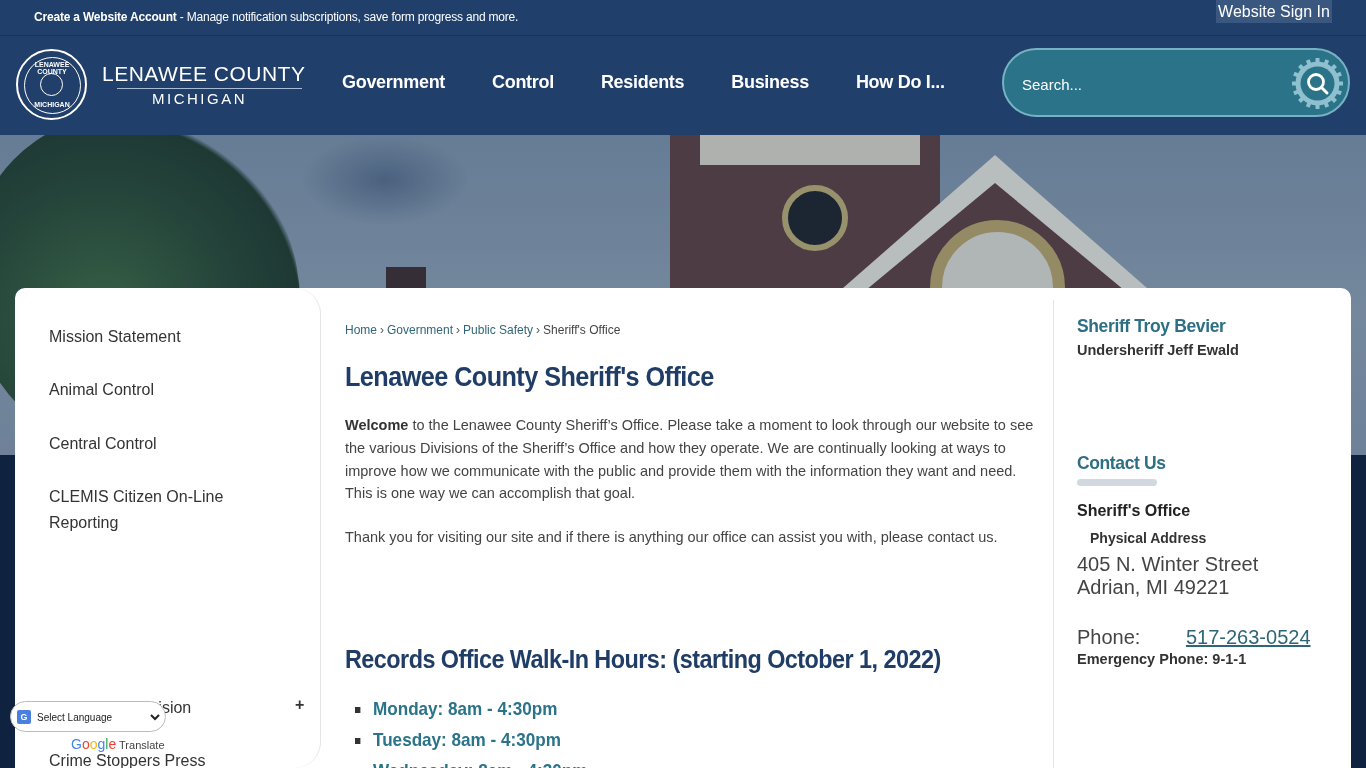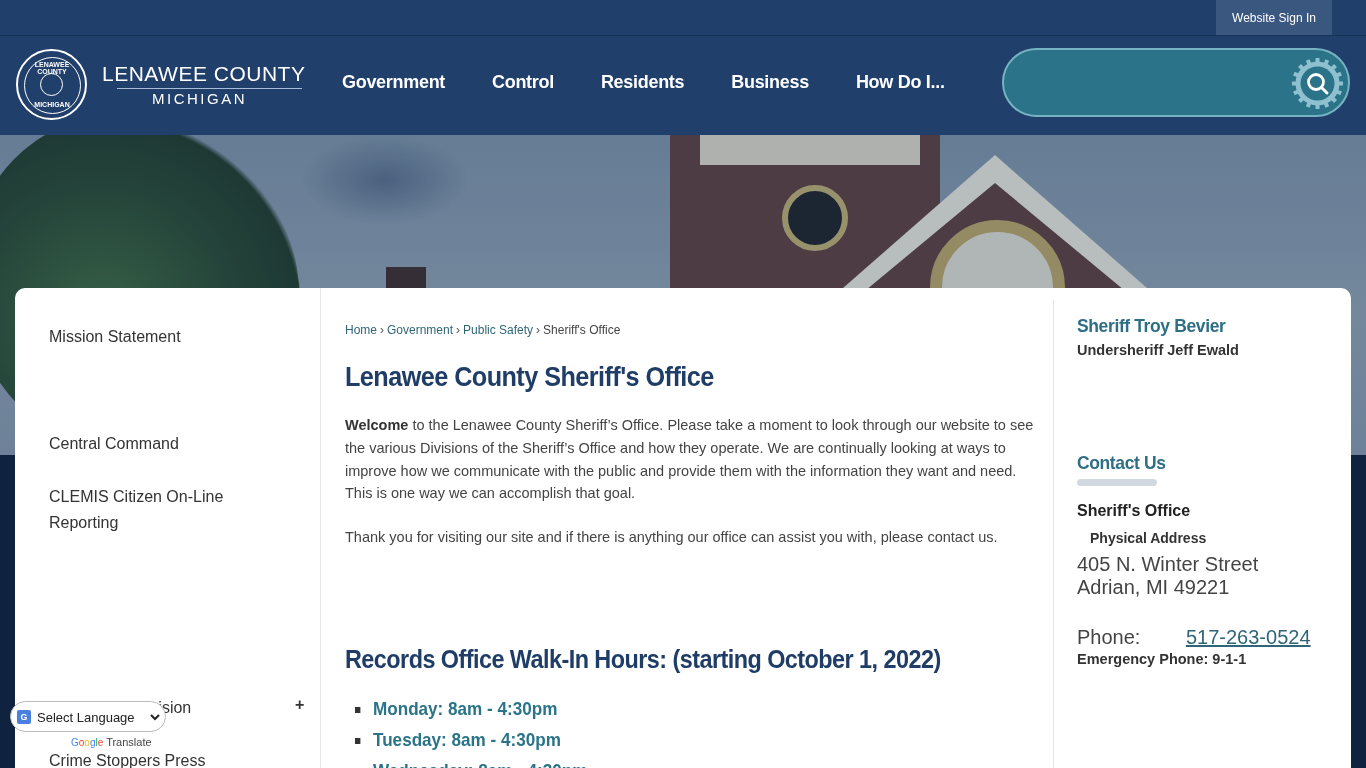--- a/index.html
+++ b/index.html
@@ -3,21 +3,21 @@
   <meta charset="utf-8">
   <style>
     * { box-sizing: border-box; margin: 0; padding: 0; }
     html, body { width: 1366px; height: 768px; overflow: hidden; }
     body { font-family: "Liberation Sans", sans-serif; background: #0f2340; position: relative; }
 
     
     .topbar { position: absolute; left: 0; top: 0; width: 1366px; height: 36px; background: #203f6a; border-bottom: 1px solid #1a3458; }
     .topbar .account { position: absolute; left: 34px; top: 10px; font-size: 12px; color: #ffffff; letter-spacing: -0.2px; }
     .topbar .account b { font-weight: bold; }
-    .topbar .signin { position: absolute; left: 1216px; top: 0; width: 116px; height: 35px; background: #3a587f; color: #fff; font-size: 12px; display: flex; align-items: center; justify-content: center; }
+    .topbar .signin { position: absolute; left: 1216px; top: 0; width: 116px; height: 23px; background: #3a587f; color: #fff; font-size: 16px; display: flex; align-items: center; justify-content: center; }
 
     
     .header { position: absolute; left: 0; top: 36px; width: 1366px; height: 99px; background: #213f6b; }
     .logo { position: absolute; left: 16px; top: 11px; width: 290px; height: 74px; }
     .seal { position: absolute; left: 0; top: 2px; width: 71px; height: 71px; border: 2px solid #fff; border-radius: 50%; }
     .seal::before { content: ""; position: absolute; left: 6px; top: 6px; width: 55px; height: 55px; border: 1px solid #fff; border-radius: 50%; }
     .seal .inner { position: absolute; left: 22px; top: 22px; width: 23px; height: 23px; border: 1.5px solid #fff; border-radius: 50%; }
     .seal .txt-top { position: absolute; left: 9px; top: 10px; width: 50px; font-size: 7px; color: #fff; text-align: center; font-weight: bold; }
     .seal .txt-bot { position: absolute; left: 9px; top: 50px; width: 50px; font-size: 7px; color: #fff; text-align: center; font-weight: bold; }
     .logo .name { position: absolute; left: 86px; top: 15px; font-size: 21px; color: #fff; letter-spacing: 0.5px; white-space: nowrap; }
@@ -45,21 +45,21 @@
     .gable-inner { position: absolute; left: 860px; top: 48px; width: 0; height: 0; border-left: 135px solid transparent; border-right: 135px solid transparent; border-bottom: 112px solid #5a3b3a; }
     .arch { position: absolute; left: 930px; top: 85px; width: 135px; height: 135px; border-radius: 50%; border: 12px solid #b59f63; background: #d9d6cc; }
     .chimney { position: absolute; left: 386px; top: 132px; width: 40px; height: 30px; background: #3b2a28; }
     .banner-overlay { position: absolute; left: 0; top: 0; width: 100%; height: 100%; background: rgba(33,63,107,0.22); }
 
     .lower-bg { position: absolute; left: 0; top: 455px; width: 1366px; height: 313px; background: #0f2340; }
 
     
     .card { position: absolute; left: 15px; top: 288px; width: 1336px; height: 500px; background: #fff; border-radius: 10px 10px 0 0; }
 
-    .sidebar { position: absolute; left: 0; top: 0; width: 306px; height: 480px; border-right: 1px solid #e4e4e4; }
+    .sidebar { position: absolute; left: 0; top: 0; width: 306px; height: 480px; border-right: 1px solid #e4e4e4; border-radius: 26px; }
     .side-item { position: absolute; left: 34px; font-size: 16px; color: #333; line-height: 25.5px; width: 240px; }
     .side-plus { position: absolute; left: 280px; top: 408px; font-size: 16px; font-weight: bold; color: #333; }
 
     .content { position: absolute; left: 330px; top: 0; width: 690px; }
     .breadcrumb { position: absolute; left: 0; top: 24px; font-size: 12px; color: #444; white-space: nowrap; margin-top: 11px; }
     .breadcrumb a { color: #2e6678; text-decoration: none; }
     .breadcrumb .sep { color: #555; margin: 0 3px; }
     .page-title { position: absolute; left: 0; top: 73px; font-size: 28px; font-weight: bold; color: #1f3d66; letter-spacing: -0.6px; white-space: nowrap; transform: scaleX(0.9); transform-origin: left; }
     .para { position: absolute; left: 0; font-size: 14.5px; color: #444; line-height: 22.8px; width: 690px; }
     .para b { color: #333; }
@@ -75,29 +75,32 @@
     .r-underline { position: absolute; left: 23px; top: 179px; width: 80px; height: 7px; background: #d2d8df; border-radius: 4px; }
     .r-office { position: absolute; left: 23px; top: 202px; font-size: 16px; font-weight: bold; color: #222; white-space: nowrap; }
     .r-label { position: absolute; left: 36px; top: 230px; font-size: 14px; font-weight: bold; color: #333; }
     .r-line { position: absolute; left: 23px; font-size: 20px; color: #444; white-space: nowrap; }
     .r-line a { color: #2e6678; text-decoration: underline; margin-left: 40px; }
     .r-emerg { position: absolute; left: 23px; top: 351px; font-size: 14.5px; font-weight: bold; color: #333; white-space: nowrap; }
 
     
     .translate { position: absolute; left: 10px; top: 701px; width: 156px; height: 31px; background: #fff; border: 1px solid #bbb; border-radius: 16px; }
     .translate .g { position: absolute; left: 6px; top: 8px; width: 14px; height: 14px; background: #4a7fe0; border-radius: 2px; color: #fff; font-size: 9px; font-weight: bold; text-align: center; line-height: 14px; }
-    .translate select { position: absolute; left: 22px; top: 5px; width: 130px; height: 20px; border: none; background: transparent; font-size: 13px; color: #222; font-family: "Liberation Sans", sans-serif; }
+    .translate select { position: absolute; left: 22px; top: 5px; width: 130px; height: 20px; border: none; background: transparent; font-size: 10px; color: #222; font-family: "Liberation Sans", sans-serif; }
     .powered { position: absolute; left: 71px; top: 736px; font-size: 11px; color: #444; white-space: nowrap; }
-    .powered .gl { font-size: 10px; }
+    .powered .gl { font-size: 14px; }
     .powered .g1 { color: #4285f4; } .powered .g2 { color: #ea4335; } .powered .g3 { color: #fbbc05; } .powered .g4 { color: #34a853; }
   </style>
 </head>
 <body>
 
 <div class="topbar">
+  <div class="account">
+    <b>Create a Website Account</b><span> - Manage notification subscriptions, save form progress and more.</span>
+  </div>
   <div class="signin">Website Sign In</div>
 </div>
 
 <div class="header">
   <div class="logo">
     <div class="seal">
       <div class="txt-top">LENAWEE COUNTY</div>
       <div class="inner"></div>
       <div class="txt-bot">MICHIGAN</div>
     </div>
@@ -108,20 +111,21 @@
 
   <nav class="nav">
     <div class="item">Government</div>
     <div class="item">Control</div>
     <div class="item">Residents</div>
     <div class="item">Business</div>
     <div class="item">How Do I...</div>
   </nav>
 
   <div class="search">
+    <input type="text" placeholder="Search..." style="">
     <div class="btn">
       <svg width="55" height="55" viewBox="0 0 55 55">
         <g fill="#8fc0cf">
           <circle cx="27.5" cy="27.5" r="22"></circle>
         </g>
         <g stroke="#8fc0cf" stroke-width="4">
           <line x1="27.5" y1="2" x2="27.5" y2="53"></line>
           <line x1="2" y1="27.5" x2="53" y2="27.5"></line>
           <line x1="9.5" y1="9.5" x2="45.5" y2="45.5"></line>
           <line x1="45.5" y1="9.5" x2="9.5" y2="45.5"></line>
@@ -149,21 +153,22 @@
   <div class="gable-inner"></div>
   <div class="arch"></div>
   <div class="banner-overlay"></div>
 </div>
 <div class="lower-bg"></div>
 
 <div class="card">
 
   <div class="sidebar">
     <div class="side-item" style="top:36px">Mission Statement</div>
-    <div class="side-item" style="top:143px">Central Command</div>
+    <div class="side-item" style="top:89px">Animal Control</div>
+    <div class="side-item" style="top:143px">Central Control</div>
     <div class="side-item" style="top:196px">CLEMIS Citizen On-Line Reporting</div>
     <div class="side-item" style="top:407px">Corrections Division</div>
     <div class="side-plus">+</div>
     <div class="side-item" style="top:460px">Crime Stoppers Press</div>
   </div>
 
   <div class="content">
     <div class="breadcrumb">
       <a>Home</a><span class="sep">›</span><a>Government</a><span class="sep">›</span><a>Public Safety</a><span class="sep">›</span><span>Sheriff's Office</span>
     </div>

